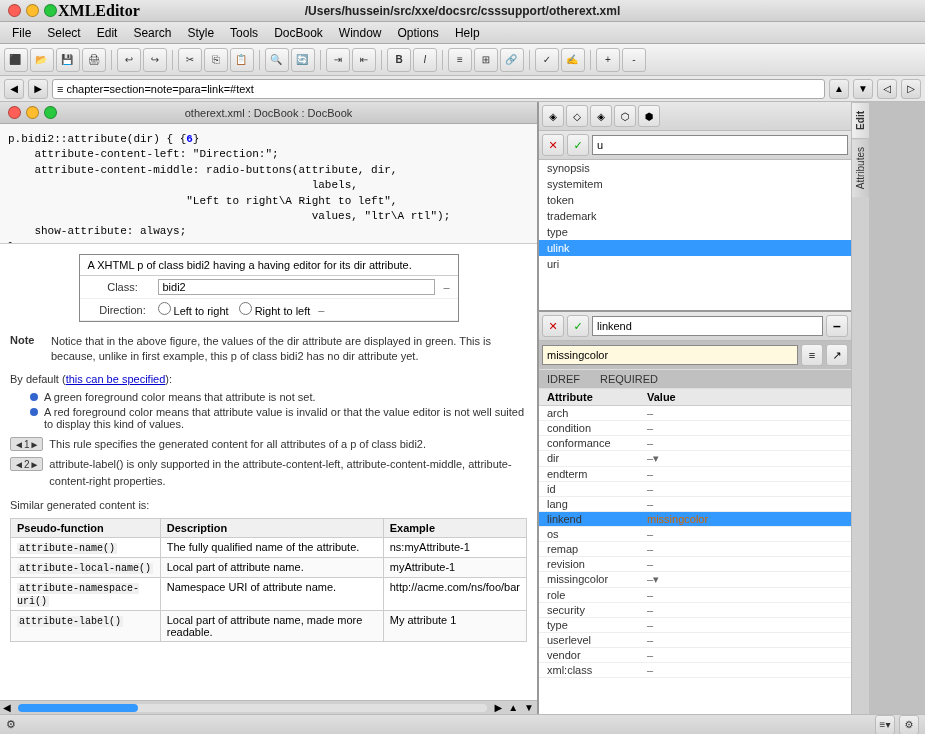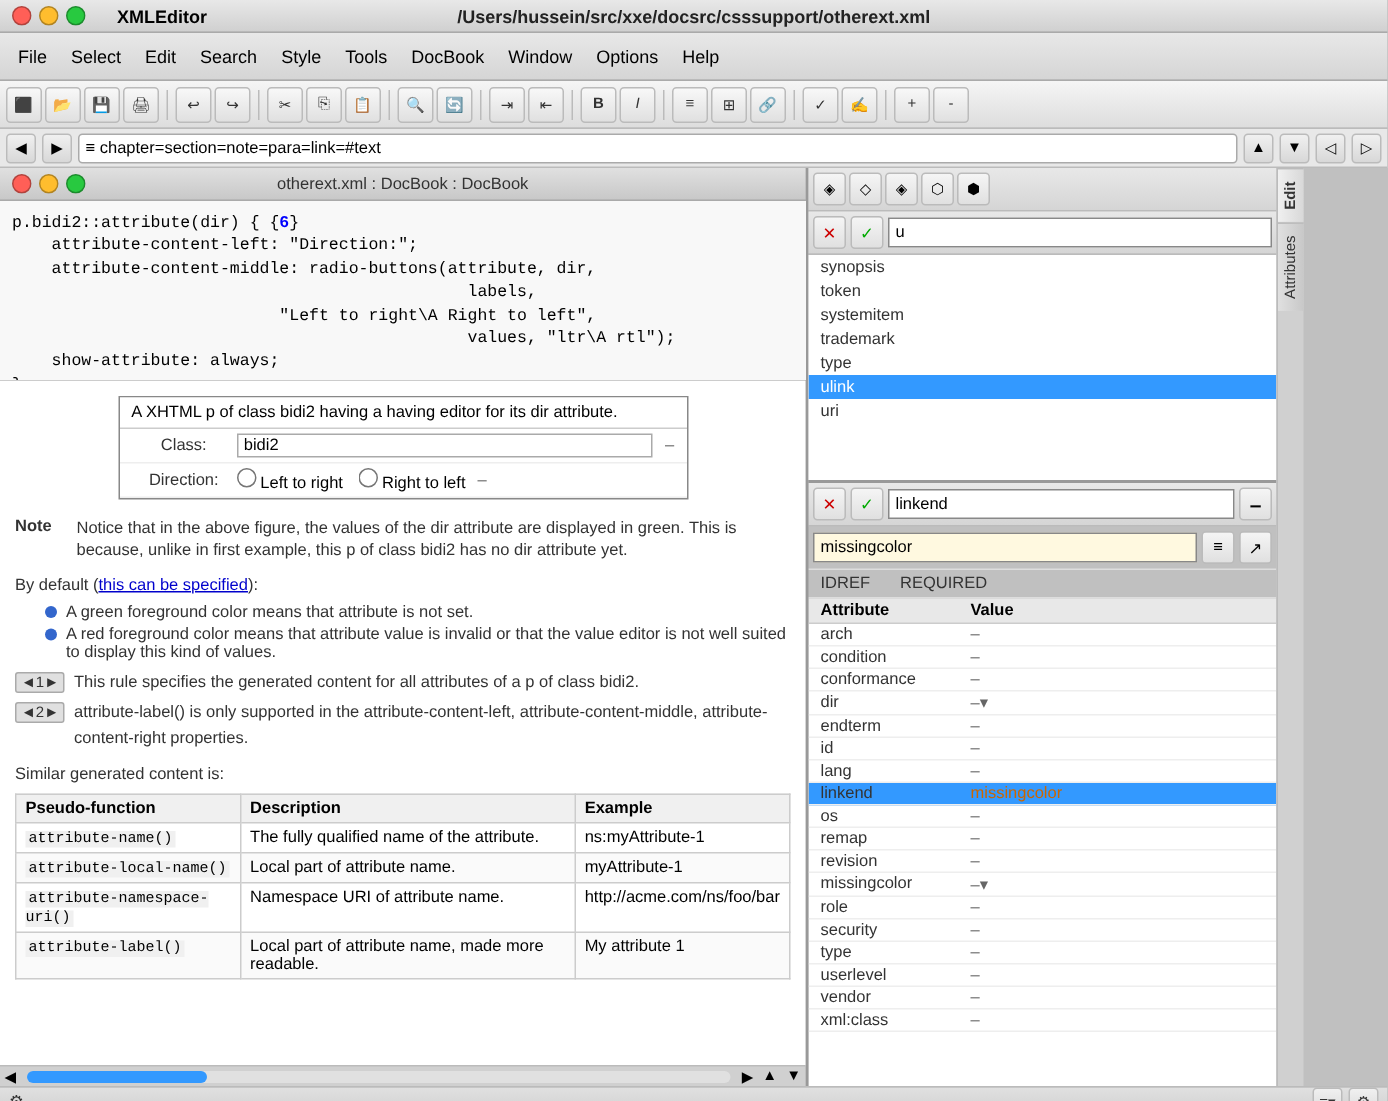--- a/index.html
+++ b/index.html
@@ -40,21 +40,21 @@
       border-radius: 50%;
       border: 1px solid rgba(0,0,0,0.3);
     }
     .tl-close { background: #ff5f57; }
     .tl-min { background: #ffbd2e; }
     .tl-max { background: #28c940; }
 
     
     .menu-bar {
       background: linear-gradient(to bottom, #e8e8e8, #d5d5d5);
-      height: 32px;
+      height: 22px;
       display: flex;
       align-items: center;
       border-bottom: 1px solid #aaa;
       padding: 0 4px;
     }
     .menu-item {
       padding: 2px 8px;
       font-size: 12px;
       color: #000;
       cursor: default;
@@ -463,21 +463,21 @@
   </style>
 </head>
 <body>
 
 <div class="title-bar">
   <div class="traffic-lights">
     <div class="traffic-light tl-close"></div>
     <div class="traffic-light tl-min"></div>
     <div class="traffic-light tl-max"></div>
   </div>
-  <span style="position:absolute;left:78px;font-weight:bold;font-size:12px;">XMLEditor</span>
+  <span style="position:absolute;left:58px;font-weight:bold;font-size:16px;font-family:Liberation Serif, serif;">XMLEditor</span>
   <span class="title-bar-text">/Users/hussein/src/xxe/docsrc/csssupport/otherext.xml</span>
 </div>
 
 <div class="menu-bar">
   <div class="menu-item">File</div>
   <div class="menu-item">Select</div>
   <div class="menu-item">Edit</div>
   <div class="menu-item">Search</div>
   <div class="menu-item">Style</div>
   <div class="menu-item">Tools</div>
@@ -670,22 +670,22 @@
             <div class="attr-btn" style="font-size:10px;">⬢</div>
           </div>
         </div>
         <div class="attr-toolbar">
           <div class="attr-btn red">✕</div>
           <div class="attr-btn green">✓</div>
           <input class="attr-input" value="u" style="">
         </div>
         <div class="filter-list" id="filter-list">
         <div class="filter-item">synopsis</div>
+            <div class="filter-item">systemitem</div>
             <div class="filter-item">token</div>
-            <div class="filter-item">systemitem</div>
             <div class="filter-item">trademark</div>
             <div class="filter-item">type</div>
             <div class="filter-item selected">ulink</div>
             <div class="filter-item">uri</div>
           </div>
       </div>
 
       <div class="attr-panel-bottom">
         <div class="attr-toolbar2">
           <div class="attr-btn red">✕</div>

